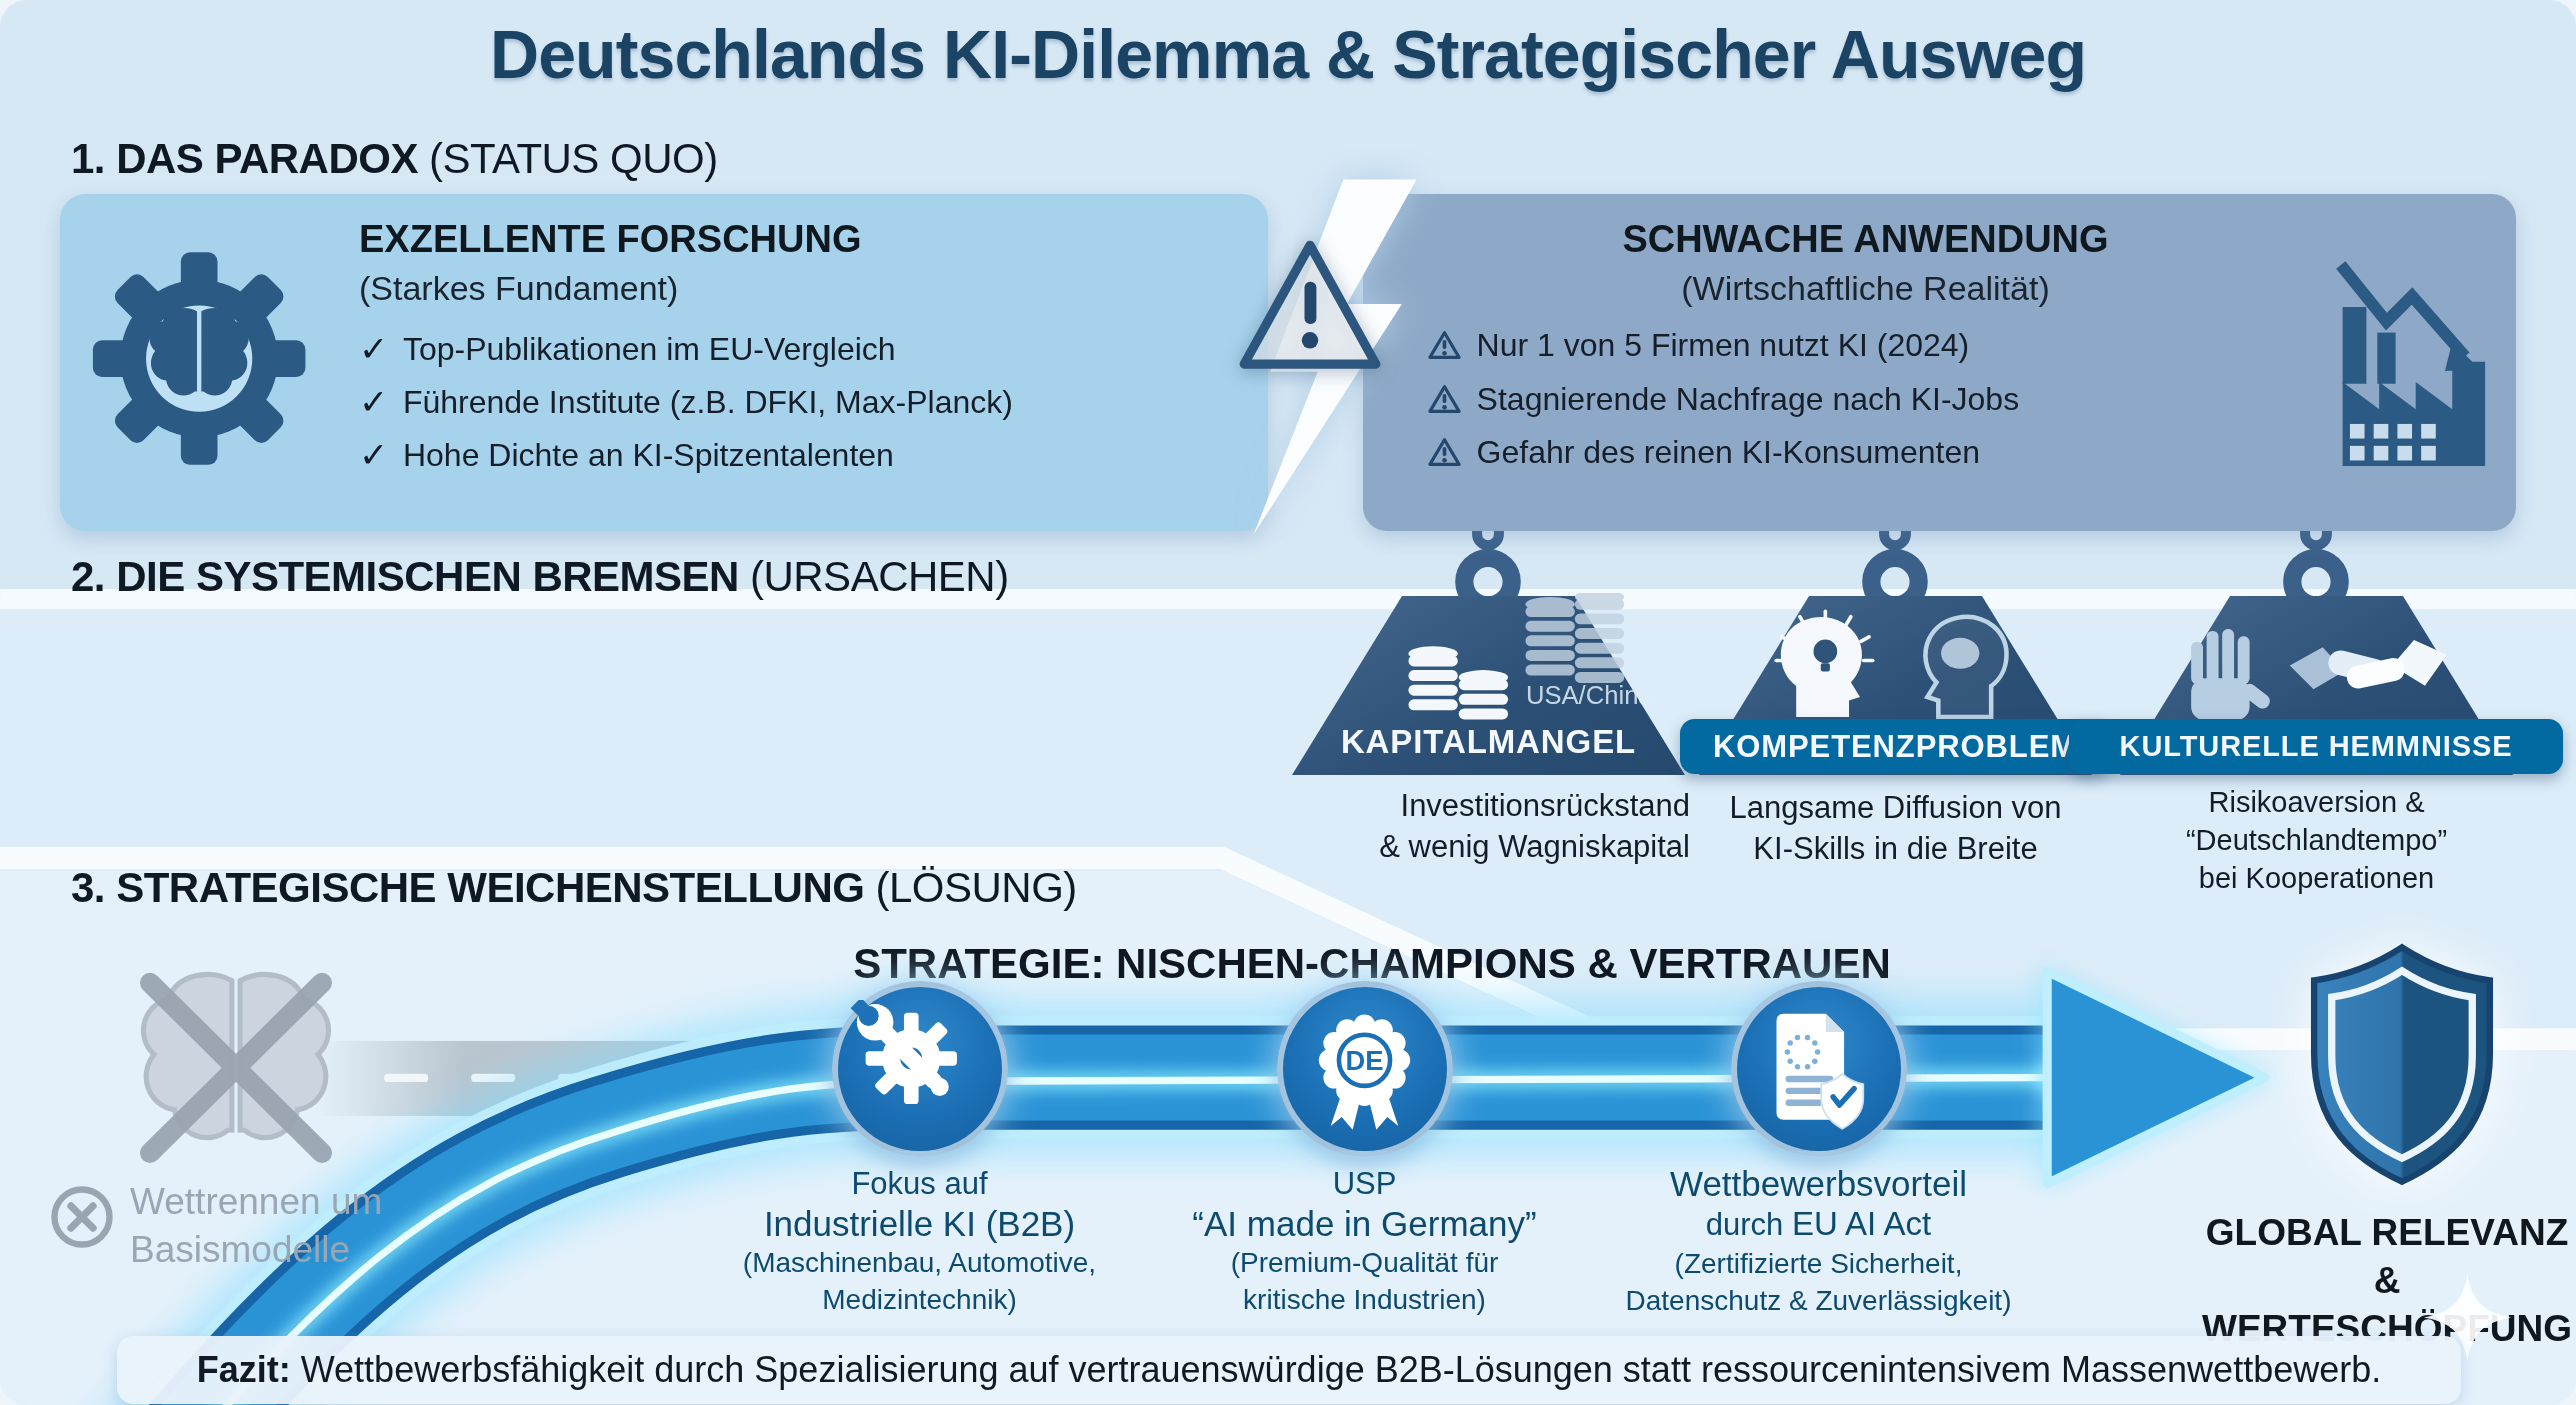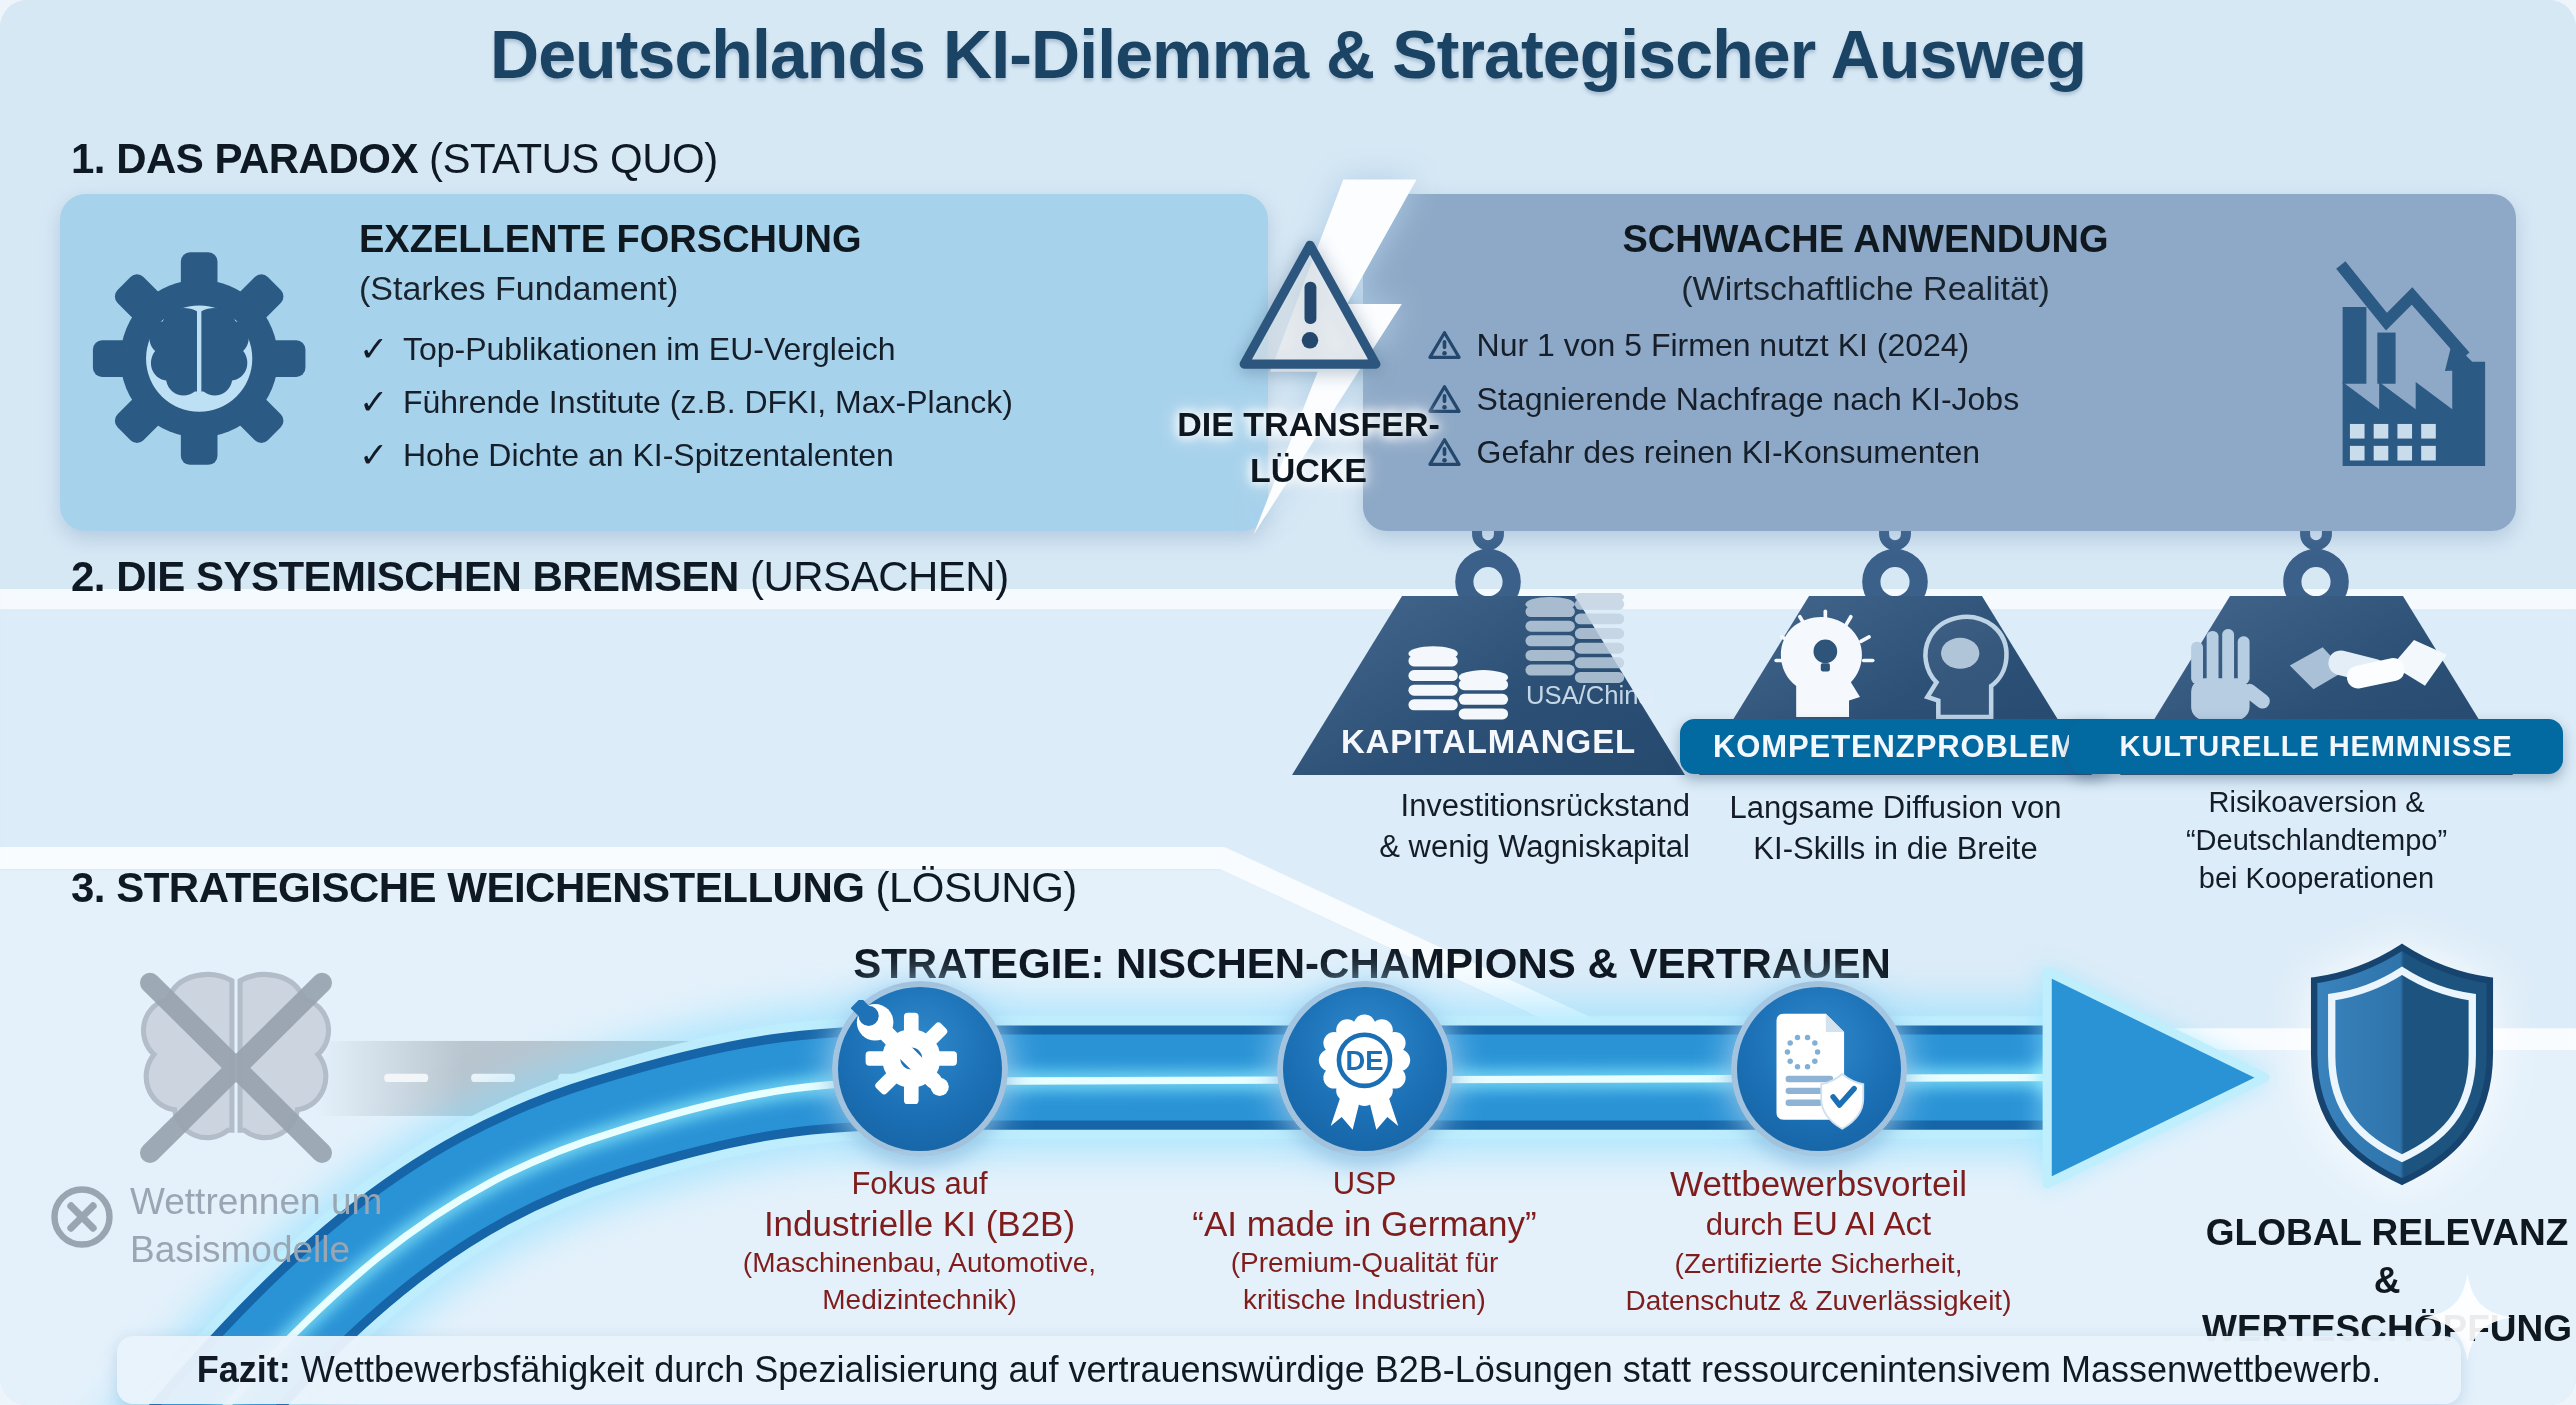--- a/index.html
+++ b/index.html
@@ -24,21 +24,21 @@
   .wlabel{font-size:33px;font-weight:700;color:#f4f8fc;letter-spacing:0.9px;}
   .pill{background:#0369a1;border-radius:14.6px;box-shadow:0 5.5px 12.8px rgba(50,80,115,.4);
         display:flex;align-items:center;justify-content:center;color:#f4f8fc;font-weight:700;}
   .wcap{font-size:31px;line-height:41px;color:#141d27;}
   .tag{font-size:25.6px;color:rgba(225,237,248,.85);}
   .strat-title{font-size:42px;font-weight:700;color:#0f1822;}
   .circle{width:176px;height:176px;border-radius:50%;
           background:radial-gradient(circle at 50% 34%,#2f89cb 0%,#1b6fb4 55%,#145f9e 100%);
           border:6.4px solid rgba(255,255,255,.6);box-sizing:border-box;
           box-shadow:0 0 37px rgba(170,220,250,.95),0 7.3px 16.5px rgba(60,110,160,.35);}
-  .scap{font-size:31px;line-height:40px;color:#7f1d1d;}
+  .scap{font-size:31px;line-height:40px;color:#0c4a6e;}
   .scap .big{font-size:35px;font-weight:400;}
   .scap .sm{font-size:28px;line-height:37px;}
   .rej{font-size:37px;line-height:48px;color:#9aa6b3;}
   .goal{font-size:37px;font-weight:700;line-height:48px;color:#10181f;}
   .footer{background:rgba(233,243,251,.96);border-radius:16.5px;box-shadow:0 3.7px 14.6px rgba(110,150,190,.3);
           font-size:36px;color:#111a24;display:flex;align-items:center;justify-content:center;}
   svg{display:block;}
 </style>
 </head>
 <body>
@@ -195,24 +195,20 @@
   </svg>
 
   <svg class="abs" style="left:1226px;top:174px;filter:drop-shadow(0 0 16.5px rgba(175,205,230,.95));" width="220" height="366" viewBox="0 0 240 400">
     <polygon points="128,6 48,216 100,216 30,394 192,142 132,142 208,6" fill="#fbfdff"></polygon>
   </svg>
   <svg class="abs" style="left:1235px;top:236px;filter:drop-shadow(0 3.7px 9.1px rgba(40,70,100,.4));" width="150" height="141" viewBox="0 0 164 154">
     <path d="M82,10 L154,140 H10 Z" fill="rgba(248,251,254,.55)" stroke="#2c567e" stroke-width="10" stroke-linejoin="round"></path>
     <rect x="76" y="50" width="13" height="46" rx="6" fill="#24486d"></rect>
     <circle cx="82" cy="114" r="9" fill="#24486d"></circle>
   </svg>
-  <div class="abs gap-label ctr" style="left:1162px;top:401px;width:293px;">
-    <div>DIE TRANSFER-</div>
-    <div>LÜCKE</div>
-  </div>
 
   <div class="abs h" style="left:71px;top:553px;">
     <span class="b">2. DIE SYSTEMISCHEN BREMSEN</span><span>(URSACHEN)</span>
   </div>
 
   <div class="abs trap" style="left:1292px;top:596px;width:393px;height:179px;"></div>
   <svg class="abs" style="left:1381px;top:593px;" width="256" height="156" viewBox="0 0 280 170">
     <g fill="#c2d2e2" opacity="0.82">
       <ellipse cx="185" cy="12" rx="27" ry="8"></ellipse>
       <rect x="158" y="14" width="54" height="12" rx="6"></rect>

